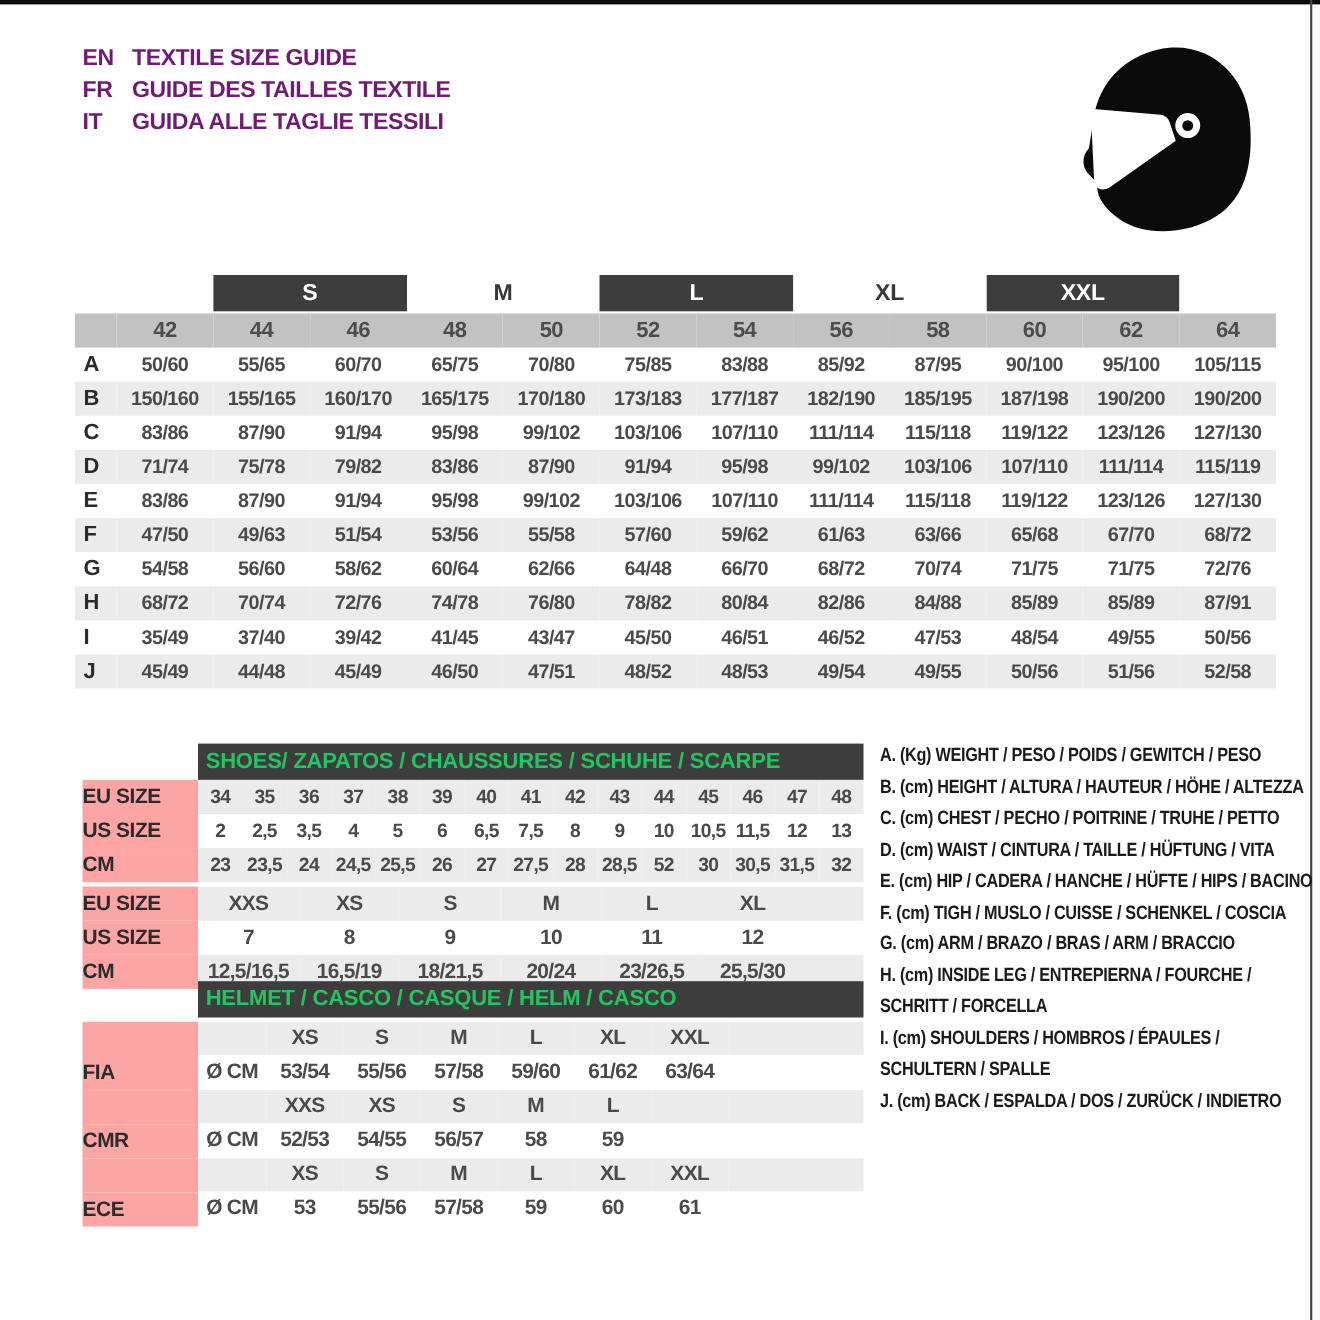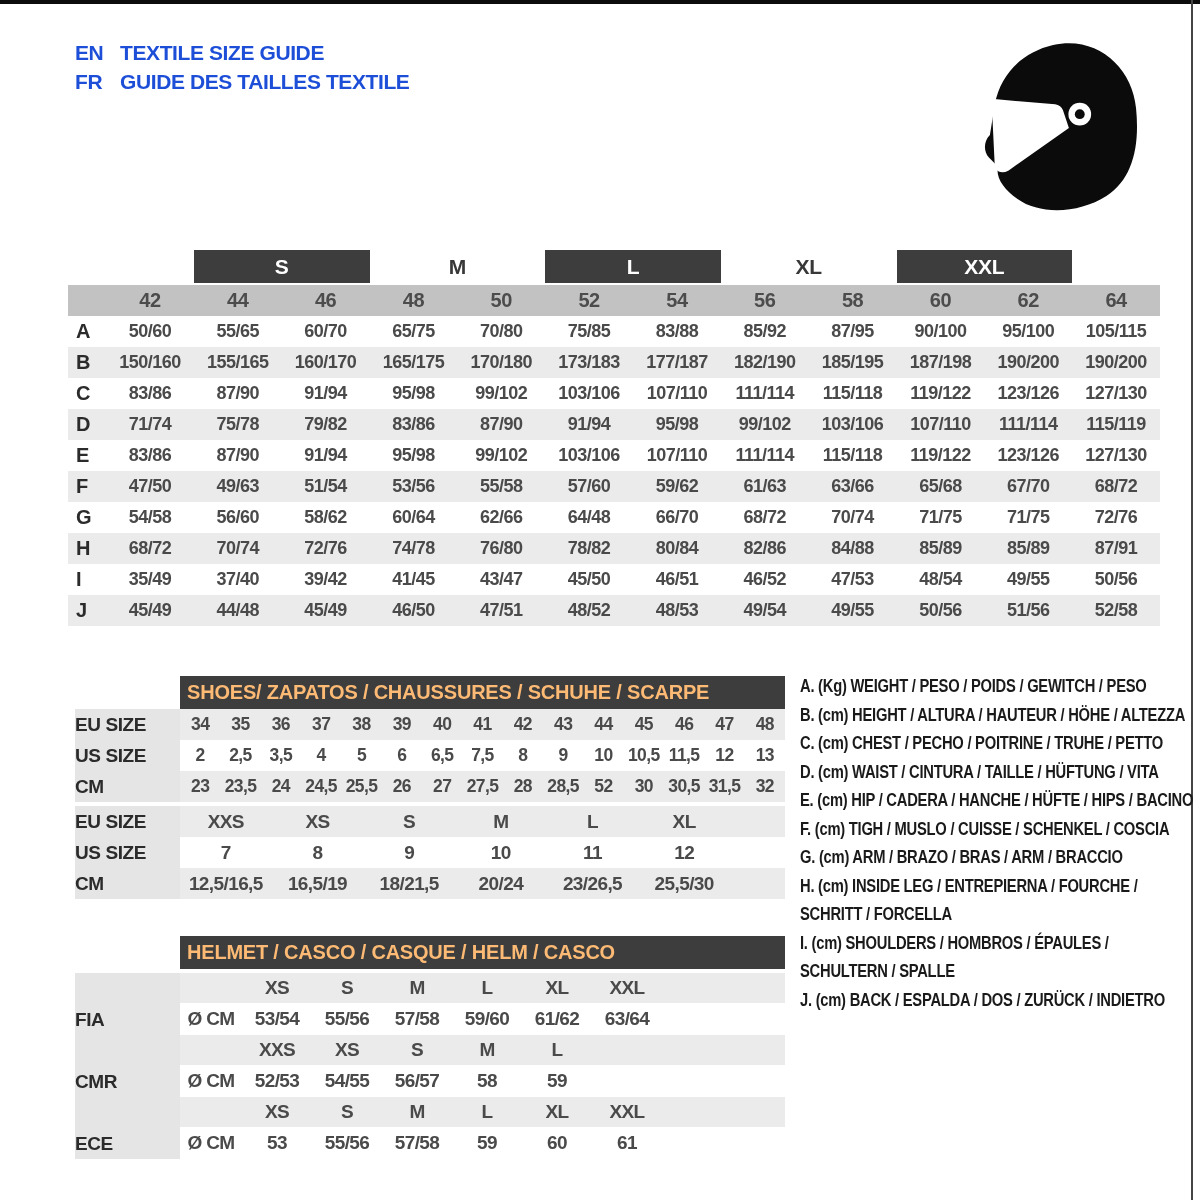--- a/index.html
+++ b/index.html
@@ -4,21 +4,21 @@
 <style>
   html,body{margin:0;padding:0;background:#fff;}
   body{width:1200px;height:1200px;position:relative;overflow:hidden;
        font-family:"Liberation Sans",sans-serif;color:#303030;}
   .edge-top{position:absolute;top:0;left:0;width:1200px;height:4px;background:#0c0c0c;}
   .edge-right{position:absolute;top:0;left:1191px;width:2px;height:1200px;background:#454545;}
 
   
   .lang-block{position:absolute;left:75px;top:38px;}
   .lang-row{display:flex;height:29px;align-items:center;font-weight:bold;font-size:21px;
-            letter-spacing:-0.4px;color:#1d4ed8;}
+            letter-spacing:-0.4px;color:#701a75;}
   .lang-code{width:45px;flex:0 0 45px;}
 
   
   .helmet-icon{position:absolute;left:982px;top:40px;width:158px;height:172px;}
 
   
   .textile{position:absolute;left:68px;top:250px;width:1092px;}
   .t-grid{display:grid;grid-template-columns:38px repeat(12,1fr);}
   .t-sizehdr{height:34px;margin-bottom:1px;}
   .size-box,.size-plain{display:flex;align-items:center;justify-content:center;
@@ -28,33 +28,33 @@
   .t-numrow .t-cell{background:#c2c2c2;color:#4c4c4c;height:31px;font-size:20px;}
   .t-numrow .t-label{background:#c2c2c2;}
   .t-cell{display:flex;align-items:center;justify-content:center;font-weight:bold;
           color:#4a4a4a;font-size:18px;height:31px;letter-spacing:-0.5px;}
   .t-label{display:flex;align-items:center;padding-left:8px;font-weight:bold;
            font-size:20px;color:#2b2b2b;height:31px;}
   .t-row.striped .t-cell,.t-row.striped .t-label{background:#ebebeb;}
 
   
   .section{position:absolute;left:75px;width:710px;}
-  #shoes{top:676px;} #gloves{top:806px;} #helmet{top:936px;}
+  #shoes{top:676px;} #gloves{top:806px;} #helmet{top:892px;}
   .shoes-grid{display:grid;grid-template-columns:105px repeat(15,1fr);}
   .gloves-grid{display:grid;grid-template-columns:105px repeat(6,1fr) 55px;}
   .helmet-grid{display:grid;grid-template-columns:105px 62px repeat(6,70px) 1fr;}
-  .sec-bar{grid-column:2/-1;background:#3d3d3d;color:#fdba74;font-weight:bold;font-size:20px;
+  .sec-bar{grid-column:2/-1;background:#3d3d3d;color:#22c55e;font-weight:bold;font-size:20px;
            height:33px;display:flex;align-items:center;padding-left:7px;letter-spacing:-0.2px;}
   .bar-gap{margin-bottom:4px;}
   .s-cell{display:flex;align-items:center;justify-content:center;font-weight:bold;
           color:#4a4a4a;height:31px;font-size:17.5px;letter-spacing:-0.6px;}
   .g-cell{font-size:19px;}
   .h-cell{height:30px;font-size:19px;}
   .s-label{display:flex;align-items:center;font-weight:bold;font-size:19px;color:#2b2b2b;
-           height:31px;letter-spacing:-0.4px;background:#e5e5e5;}
+           height:31px;letter-spacing:-0.4px;background:#fca5a5;}
   .striped-cell{background:#ebebeb;}
 
   
   .legend{position:absolute;left:800px;top:672px;width:462px;transform:scaleX(0.843);
           transform-origin:left top;}
   .legend-line{font-weight:bold;font-size:17.5px;line-height:28.5px;color:#1a1a1a;
                white-space:nowrap;letter-spacing:-0.3px;}
 </style>
 </head>
 <body>
@@ -63,20 +63,24 @@
 <div class="edge-right"></div>
 
 <div class="lang-block" id="lang-block">
     <div class="lang-row">
       <span class="lang-code">EN</span>
       <span class="lang-title">TEXTILE SIZE GUIDE</span>
     </div>
     <div class="lang-row">
       <span class="lang-code">FR</span>
       <span class="lang-title">GUIDE DES TAILLES TEXTILE</span>
+    </div>
+    <div class="lang-row">
+      <span class="lang-code">IT</span>
+      <span class="lang-title">GUIDA ALLE TAGLIE TESSILI</span>
     </div>
   </div>
 
 <svg class="helmet-icon" viewBox="0 0 160 172" aria-hidden="true">
   <path d="M72 4 C116 -6 152 26 156 68 C160 108 152 140 126 157 C98 175 58 176 36 160 C22 150 14 139 16 127 L7 118 C1 111 2 101 8 95 L13 64 C19 32 42 11 72 4 Z" fill="#0b0b0b"></path>
   <path d="M15 59 L74 64 Q80 65 82 70 L88 88 L27 131 Q18 136 13 128 L10 66 Q10 58 15 59 Z" fill="#ffffff"></path>
   <circle cx="99" cy="74" r="11.5" fill="#ffffff"></circle>
   <circle cx="99" cy="74" r="5" fill="#0b0b0b"></circle>
 </svg>
 

